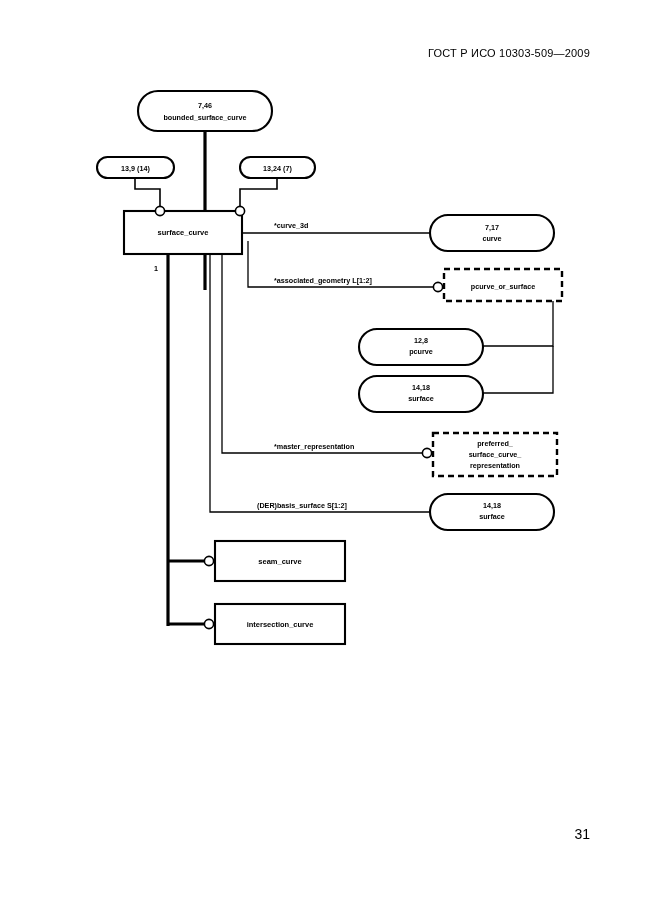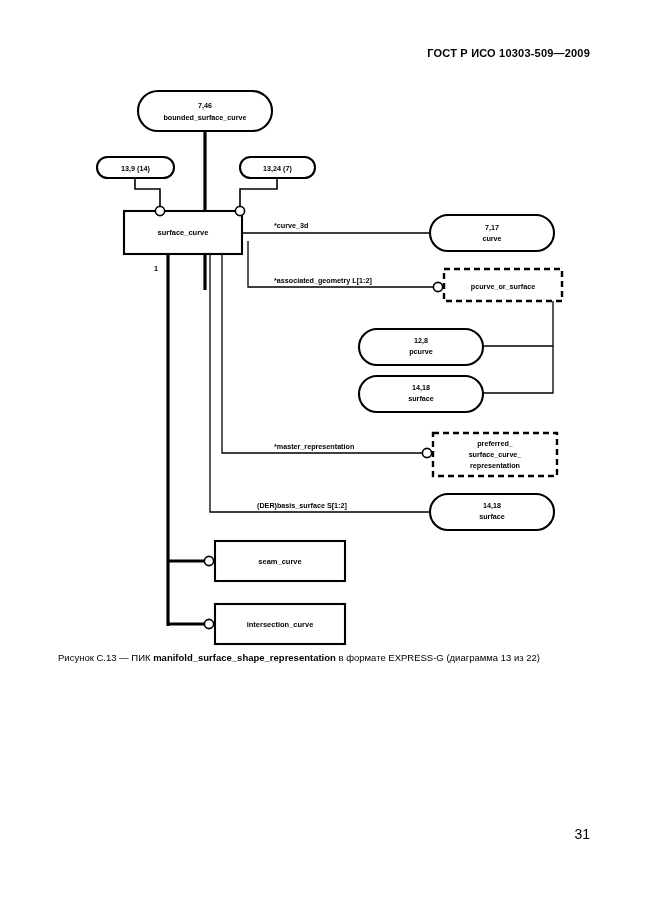--- a/index.html
+++ b/index.html
@@ -5,21 +5,21 @@
   html,body{margin:0;padding:0;}
   body{
     width:646px;height:913px;background:#fff;
     font-family:"Liberation Sans", sans-serif;
     color:#000;position:relative;overflow:hidden;
   }
   #page{position:relative;width:646px;height:913px;}
 
   .doc-header{
     position:absolute;top:47px;right:56px;
-    font-size:11px;font-weight:bold;letter-spacing:.2px;
+    font-size:11px;font-weight:normal;letter-spacing:.2px;
     white-space:nowrap;
   }
 
   .figure-area{position:absolute;top:78px;left:0;width:612px;height:570px;}
 
   .caption{
     position:absolute;top:651px;left:58px;width:540px;
     font-size:9.5px;line-height:14px;white-space:nowrap;
   }
   .caption b{font-weight:bold;}
@@ -150,17 +150,16 @@
 
       <g>
         <rect x="215" y="526" width="130" height="40" fill="#fff" stroke="#000" stroke-width="2.1"></rect>
         <circle cx="209" cy="546" r="4.6" fill="#fff" stroke="#000" stroke-width="1.6"></circle>
         <text class="s-label" x="280" y="549">intersection_curve</text>
       </g>
 
     </svg>
   </div>
 
-  <div class="caption"><span>Рисунок С.13 — ПИК </span><b>manifold_surface_shape_representation</b><span> в формате EXPRESS-G (диаграмма 13 из 22)</span></div>
 
   <div class="page-number">31</div>
 
 </div>
 
 </body></html>

